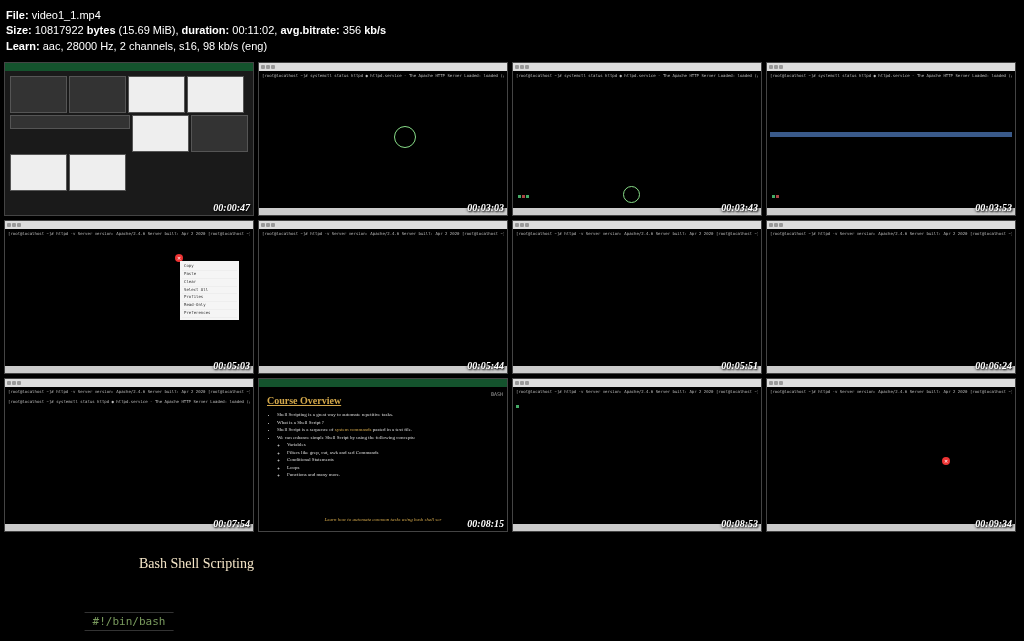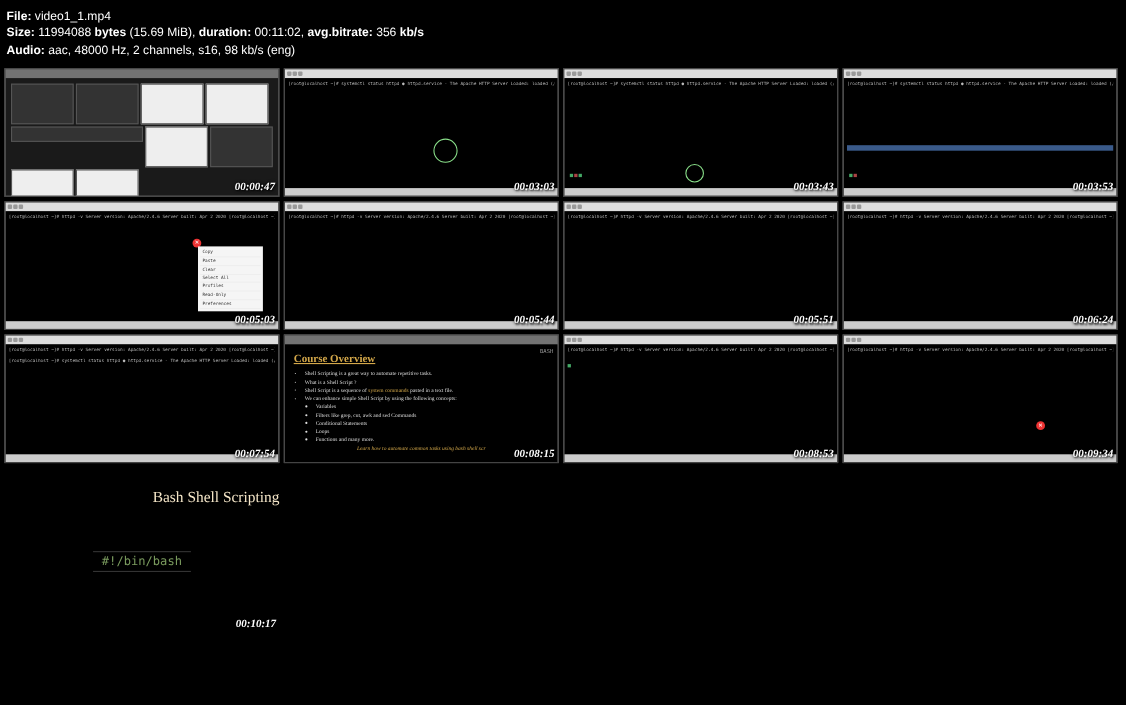--- a/index.html
+++ b/index.html
@@ -1,19 +1,19 @@
 <!DOCTYPE html>
 <html><head>
 <meta charset="utf-8">
 <style>
 body{margin:0;background:#000;font-family:Verdana,sans-serif;color:#fff;width:1024px;height:641px;overflow:hidden}
 .hdr{padding:8px 6px;font-size:11px;line-height:1.4}
 .hdr b{font-weight:bold}
 .grid{display:flex;flex-wrap:wrap;gap:4px;padding:0 4px}
-.thumb{width:250px;height:117px;background:#737373;position:relative;border:1px solid #444;box-sizing:border-box;overflow:hidden}
+.thumb{width:250px;height:154px;background:#14532d;position:relative;border:1px solid #444;box-sizing:border-box;overflow:hidden}
 .tbar{height:8px;background:#ddd;display:flex;align-items:center;padding:0 2px;gap:1px}
 .tdot{width:4px;height:4px;background:#999;border-radius:1px}
 .tbody{position:absolute;top:8px;left:0;right:0;bottom:0;background:#000;padding:3px;font-size:4px;line-height:1.2;color:#bbb;font-family:monospace;overflow:hidden}
 .ts{position:absolute;bottom:2px;right:3px;font-size:10px;font-weight:bold;color:#fff;text-shadow:1px 1px 2px #000,0 0 3px #000;font-style:italic;font-family:Georgia,serif}
 .sbar{position:absolute;bottom:0;left:0;right:0;height:7px;background:#ccc}
 .circle{position:absolute;width:20px;height:20px;border:1px solid #8d8;border-radius:50%}
 .desktop .tbody{background:#1a1a1a;display:flex;flex-wrap:wrap;gap:2px;padding:5px;align-content:flex-start}
 .dtile{background:#333;width:55px;height:35px;border:1px solid #555}
 .dtile.w{background:#eee}
 .menu{position:absolute;background:#f5f5f5;width:55px;font-size:4px;color:#333;padding:2px}
@@ -30,22 +30,22 @@
 .t13 .shebang{color:#7a9b5e;font-family:monospace;font-size:11px;text-align:left;margin-top:40px;border-top:1px solid #333;border-bottom:1px solid #333;display:inline-block;padding:2px 8px;position:relative;left:50%;transform:translateX(-50%)}
 .tline{white-space:nowrap;overflow:hidden}
 .hl{background:#4a6;display:inline-block;width:3px;height:3px;margin-right:1px}
 .bluebar{background:#3a5a8a;height:5px;margin:1px 0}
 </style>
 </head>
 <body>
 
 <div class="hdr">
   <div><b>File:</b> <span>video1_1.mp4</span></div>
-  <div><b>Size:</b> <span>11994088</span> <b>bytes</b> <span>(15.69 MiB)</span>, <b>duration:</b> <span>00:11:02</span>, <b>avg.bitrate:</b> <span>356</span> <b>kb/s</b></div>
-  <div><b>Audio:</b> <span>aac, 48000 Hz, 2 channels, s16, 98 kb/s (eng)</span></div>
+  <div><b>Size:</b> <span>10817922</span> <b>bytes</b> <span>(15.69 MiB)</span>, <b>duration:</b> <span>00:11:02</span>, <b>avg.bitrate:</b> <span>356</span> <b>kb/s</b></div>
+  <div><b>Learn:</b> <span>aac, 28000 Hz, 2 channels, s16, 98 kb/s (eng)</span></div>
 </div>
 
 <div class="grid">
 
   <div class="thumb desktop">
     <div class="tbody">
       <div class="dtile"></div>
         <div class="dtile"></div>
         <div class="dtile w"></div>
         <div class="dtile w"></div>

